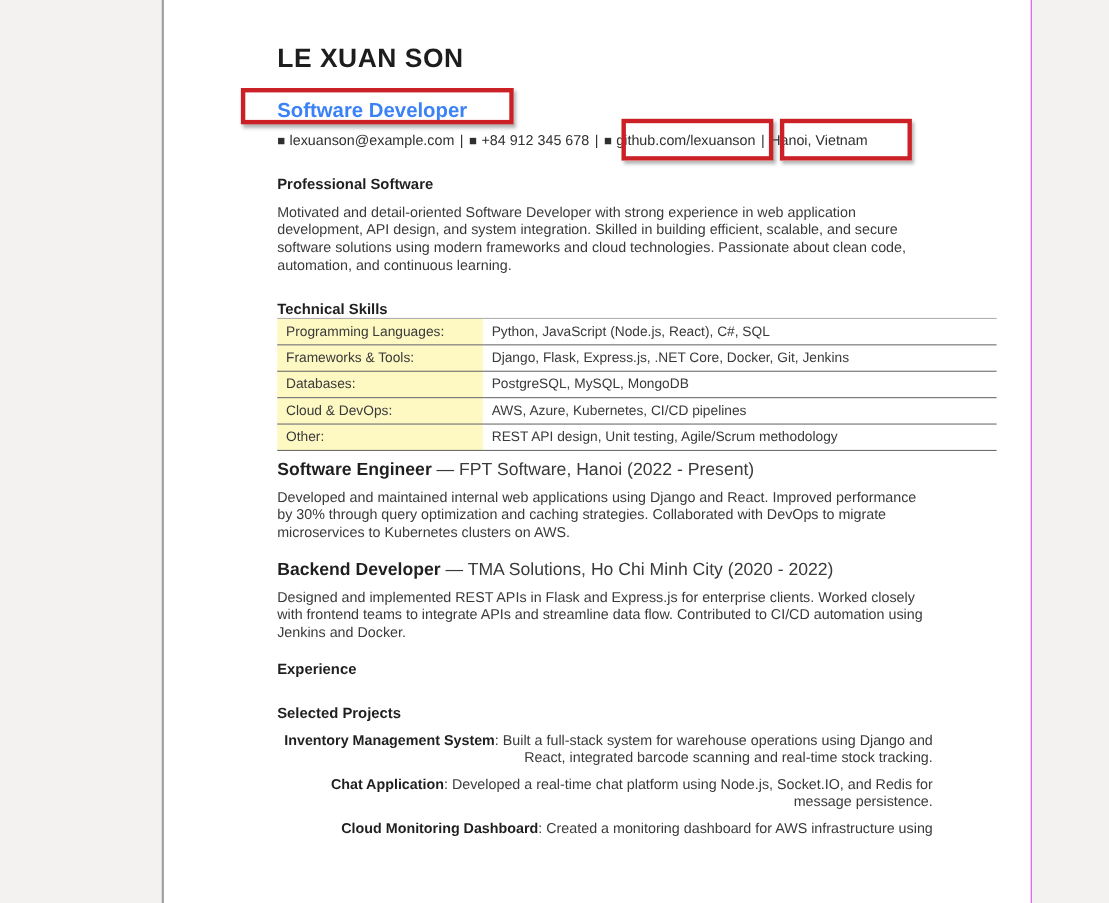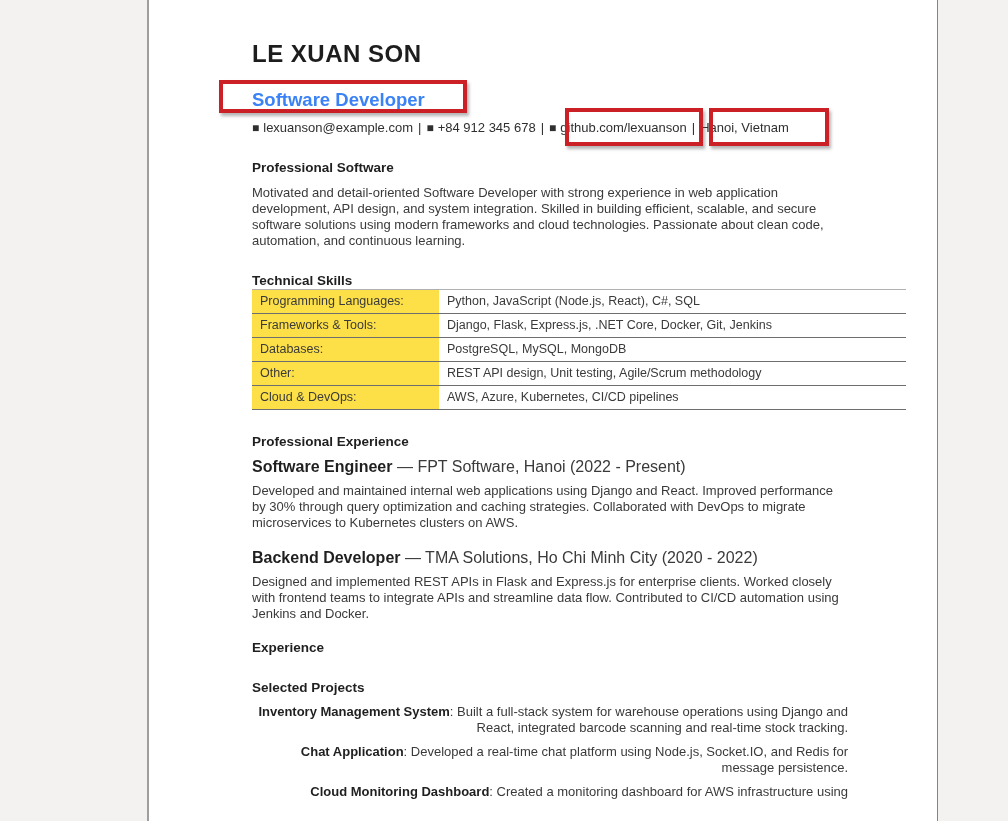--- a/index.html
+++ b/index.html
@@ -69,21 +69,21 @@
   table.skills-table td {
     font-size: 12.5px;
     line-height: 15px;
     padding: 4px 8px;
     border-bottom: 1px solid #6e6e6e;
     color: #3a3a3a;
     vertical-align: middle;
     height: 24px;
   }
   td.skill-label {
-    background: #fde047;
+    background: #fef9c3;
     width: 187px;
     color: #343434;
   }
 
   .exp-title {
     margin-top: 10px;
     font-size: 16px; line-height: 15px;
   }
   .exp-title.second { margin-top: 19px; }
   .exp-title b { color: #1f1f1f; }
@@ -132,31 +132,30 @@
       </tr>
       <tr>
         <td class="skill-label">Frameworks &amp; Tools:</td>
         <td>Django, Flask, Express.js, .NET Core, Docker, Git, Jenkins</td>
       </tr>
       <tr>
         <td class="skill-label">Databases:</td>
         <td>PostgreSQL, MySQL, MongoDB</td>
       </tr>
       <tr>
+        <td class="skill-label">Cloud &amp; DevOps:</td>
+        <td>AWS, Azure, Kubernetes, CI/CD pipelines</td>
+      </tr>
+      <tr>
         <td class="skill-label">Other:</td>
         <td>REST API design, Unit testing, Agile/Scrum methodology</td>
-      </tr>
-      <tr>
-        <td class="skill-label">Cloud &amp; DevOps:</td>
-        <td>AWS, Azure, Kubernetes, CI/CD pipelines</td>
       </tr>
     </tbody>
       </table>
 
-    <h2 class="section-heading mt-exp">Professional Experience</h2>
 
     <div class="exp-title"><b>Software Engineer</b><span> — FPT Software, Hanoi (2022 - Present)</span></div>
     <p class="body-text exp-desc">Developed and maintained internal web applications using Django and React. Improved performance by 30% through query optimization and caching strategies. Collaborated with DevOps to migrate microservices to Kubernetes clusters on AWS.</p>
 
     <div class="exp-title second"><b>Backend Developer</b><span> — TMA Solutions, Ho Chi Minh City (2020 - 2022)</span></div>
     <p class="body-text exp-desc">Designed and implemented REST APIs in Flask and Express.js for enterprise clients. Worked closely with frontend teams to integrate APIs and streamline data flow. Contributed to CI/CD automation using Jenkins and Docker.</p>
 
     <h2 class="section-heading mt-edu">Experience</h2>
 
     <h2 class="section-heading mt-projects">Selected Projects</h2>

